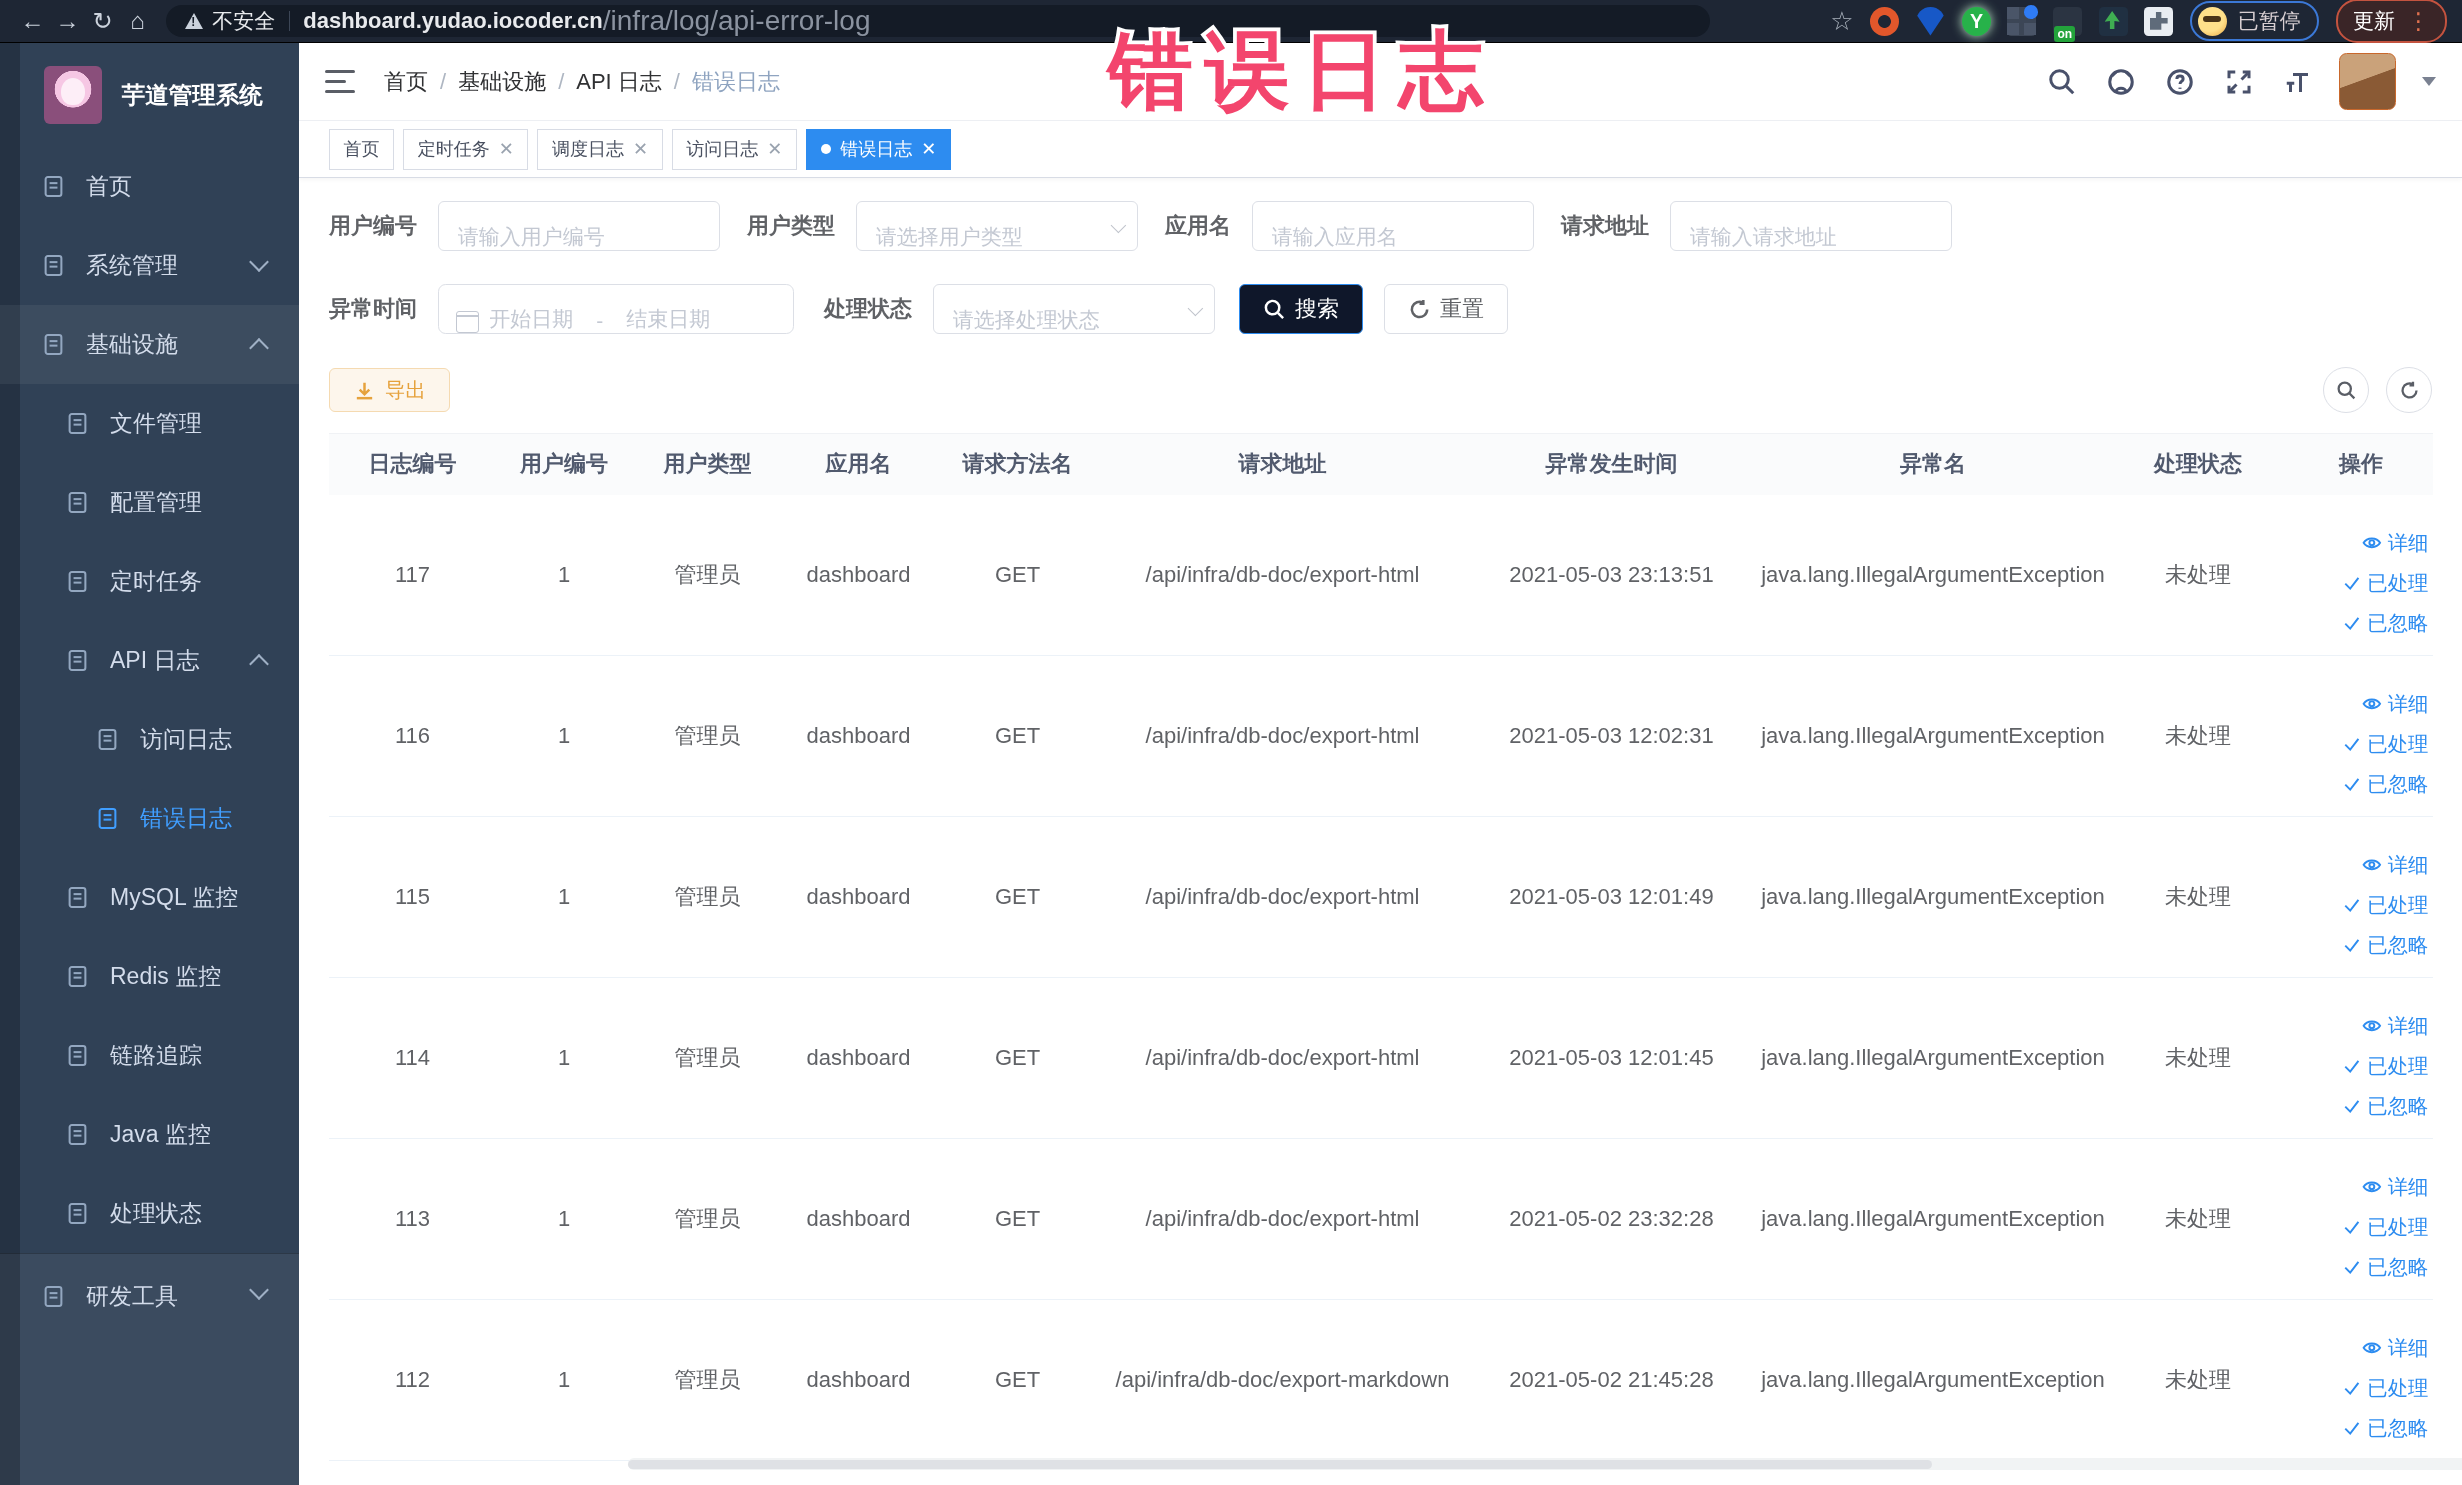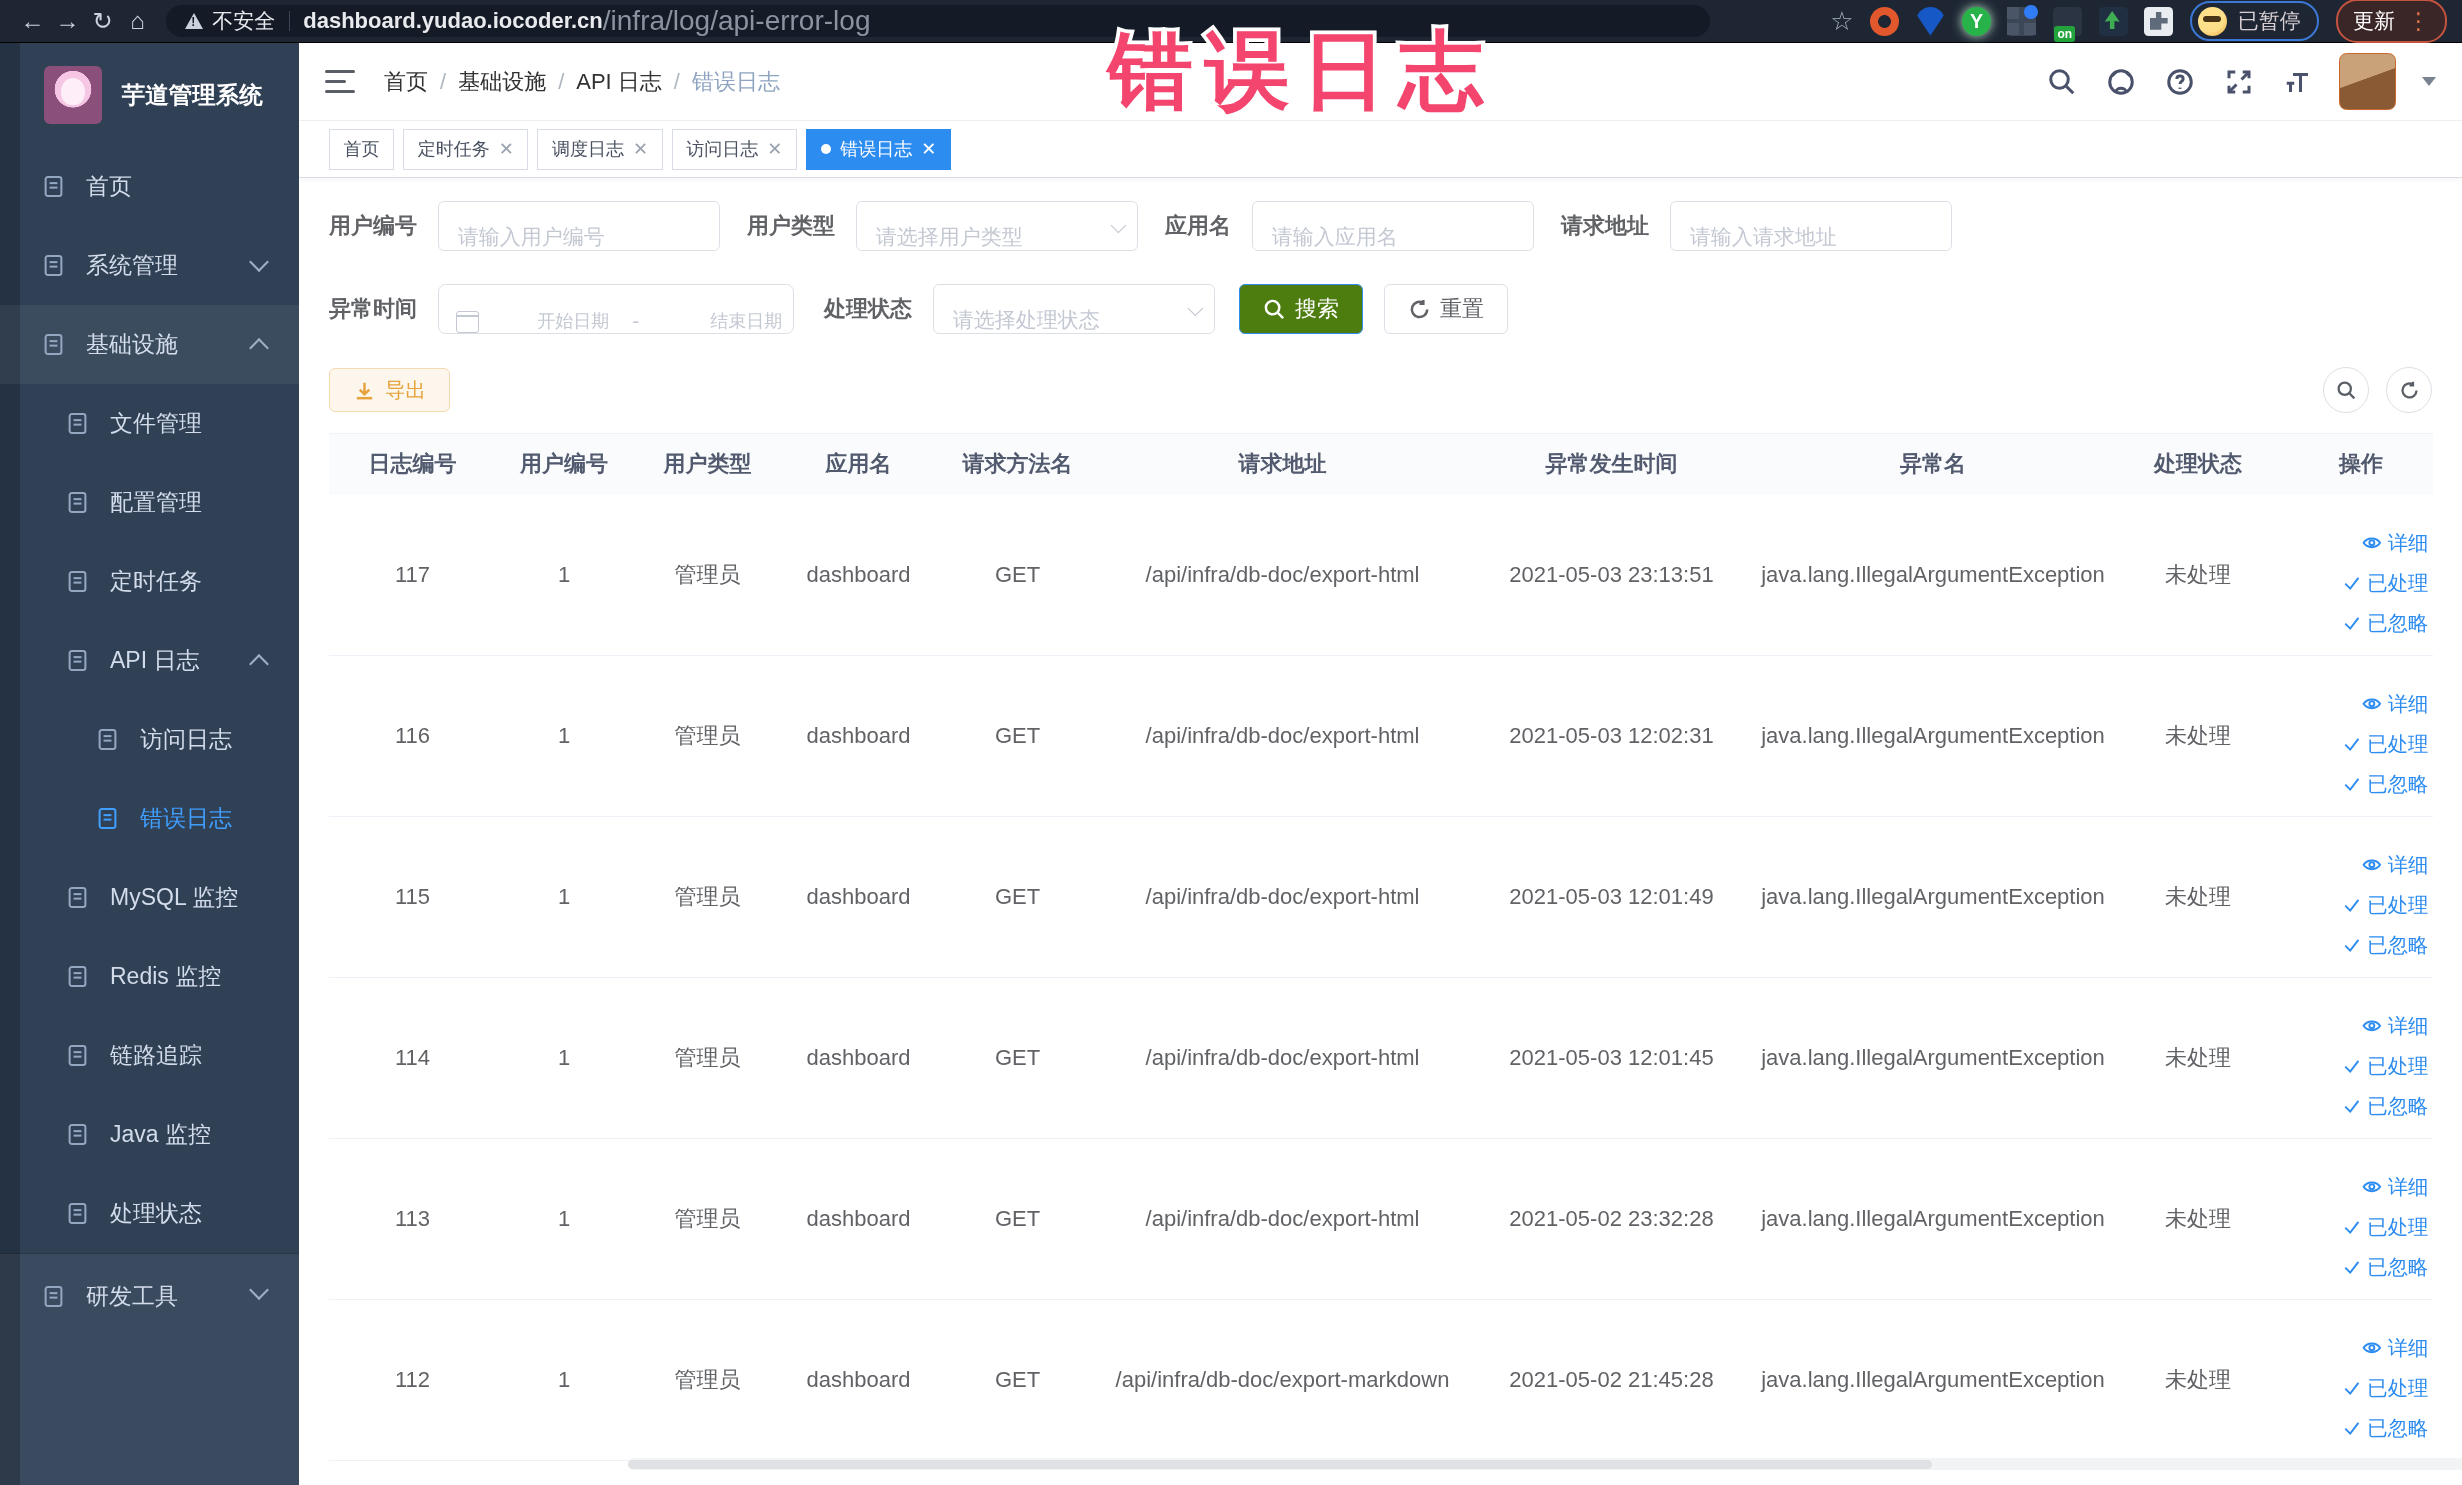--- a/index.html
+++ b/index.html
@@ -93,24 +93,24 @@
 
   .content{padding:23px 30px 0 30px;position:relative;}
   .frow{display:flex;align-items:center;margin-bottom:33px;}
   .flabel{font-size:22px;color:#606266;font-weight:600;white-space:nowrap;}
   .finput{height:50px;border:1.5px solid #dcdfe6;border-radius:6px;background:#fff;display:flex;align-items:flex-end;padding:0 16.7px;box-sizing:border-box;position:relative;}
   .finput input{border:none;outline:none;font-size:21px;color:#606266;width:100%;font-family:inherit;background:transparent;}
   .finput input::placeholder{color:#c3c8d2;}
   .sel-caret{position:absolute;right:13.6px;top:18px;width:9.8px;height:9.8px;border-right:1.9px solid #c0c4cc;border-bottom:1.9px solid #c0c4cc;transform:rotate(45deg);}
   .cal-ic{width:21px;height:19.7px;border:1.9px solid #c3c8d2;border-radius:3px;margin-right:10.6px;position:relative;flex:0 0 auto;}
   .cal-ic::after{content:"";position:absolute;left:0;right:0;top:3px;height:1.9px;background:#c3c8d2;}
-  .ph{color:#c3c8d2;font-size:18px;white-space:nowrap;margin-left:48px;}
+  .ph{color:#c3c8d2;font-size:21px;white-space:nowrap;}
   .range-sep{color:#c3c8d2;font-size:21px;margin:0 23px;}
   .btn{height:50px;border-radius:6px;display:inline-flex;align-items:center;justify-content:center;font-size:22px;padding:0 23px;box-sizing:border-box;cursor:pointer;gap:9px;white-space:nowrap;}
-  .btn-primary{background:#4d7c0f;color:#fff;border:1.5px solid #2d8cf0;}
+  .btn-primary{background:#0f172a;color:#fff;border:1.5px solid #2d8cf0;}
   .btn-plain{background:#fff;color:#606266;border:1.5px solid #dcdfe6;}
   .btn-warning{background:#fdf6ec;color:#e6a23c;border:1.5px solid #f5dab1;height:44px;font-size:20.4px;}
   .btn svg{width:23px;height:23px;stroke:currentColor;fill:none;stroke-width:2.6;}
   .toolbar-row{display:flex;align-items:center;margin-bottom:19.7px;}
   .circle-btns{margin-left:auto;display:flex;gap:16.7px;}
   .cbtn{width:44px;height:44px;border-radius:50%;border:1.5px solid #dcdfe6;display:flex;align-items:center;justify-content:center;}
   .cbtn svg{width:21px;height:21px;stroke:#5a5e66;fill:none;stroke-width:2.6;}
 
   
   .table{width:2104px;}

